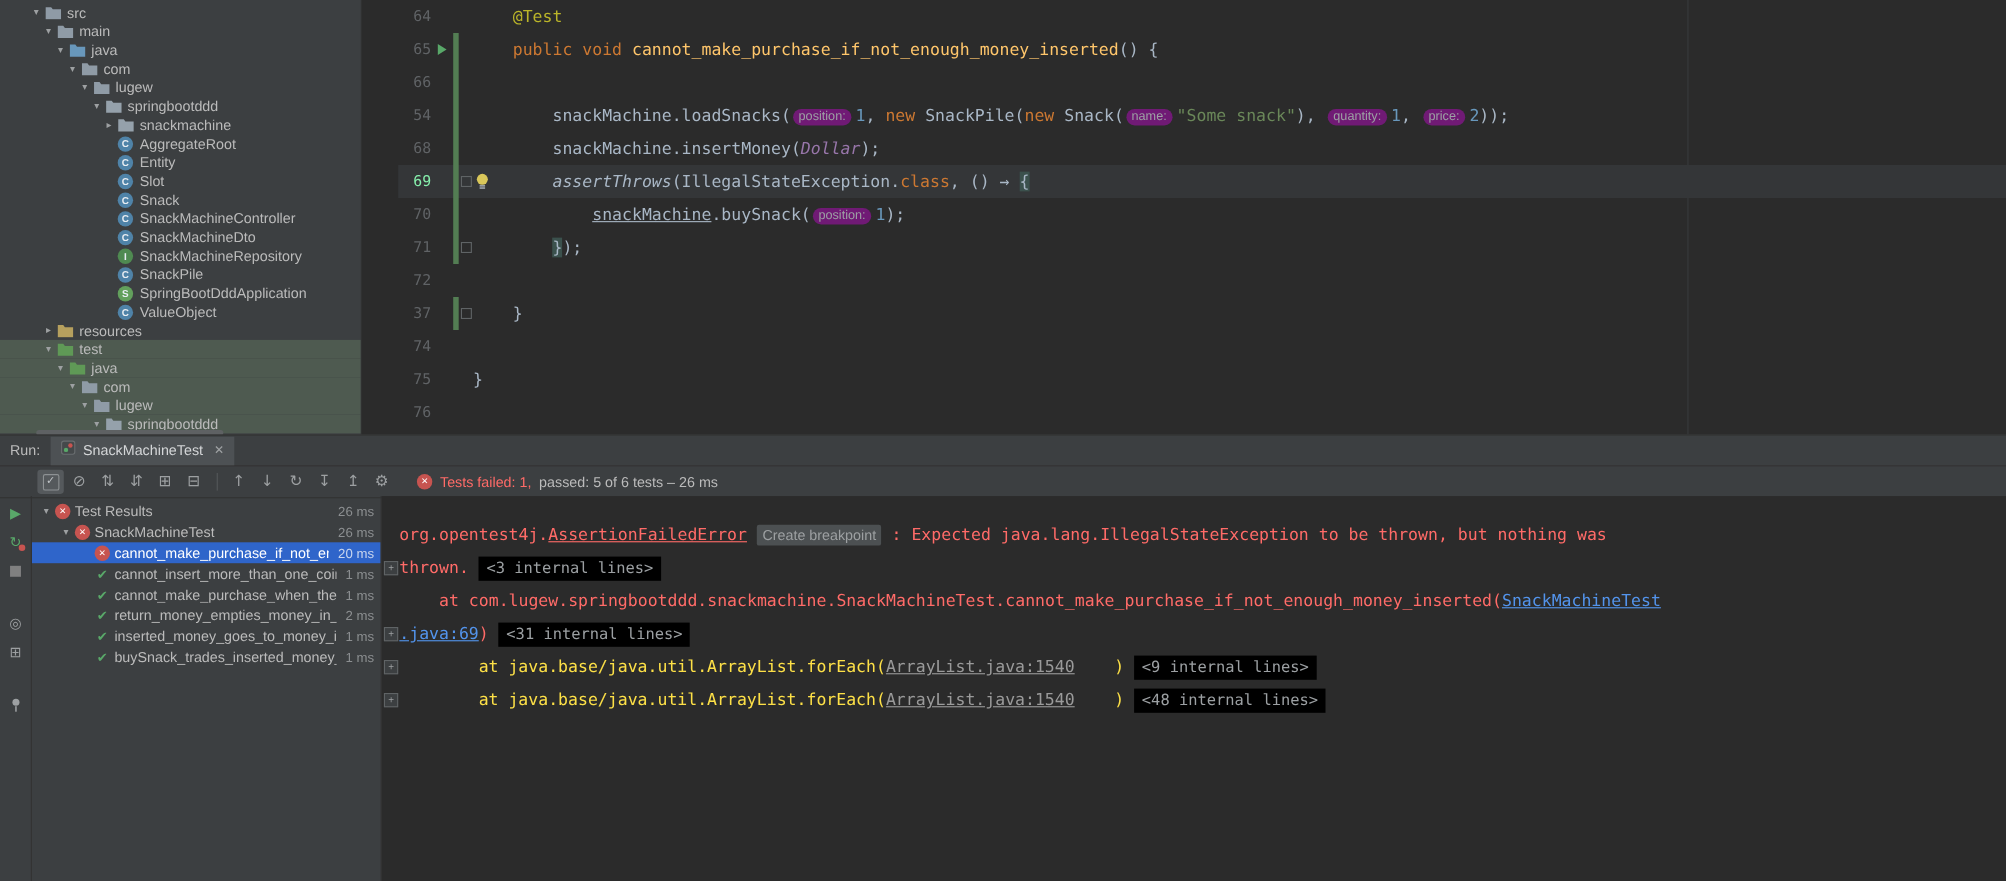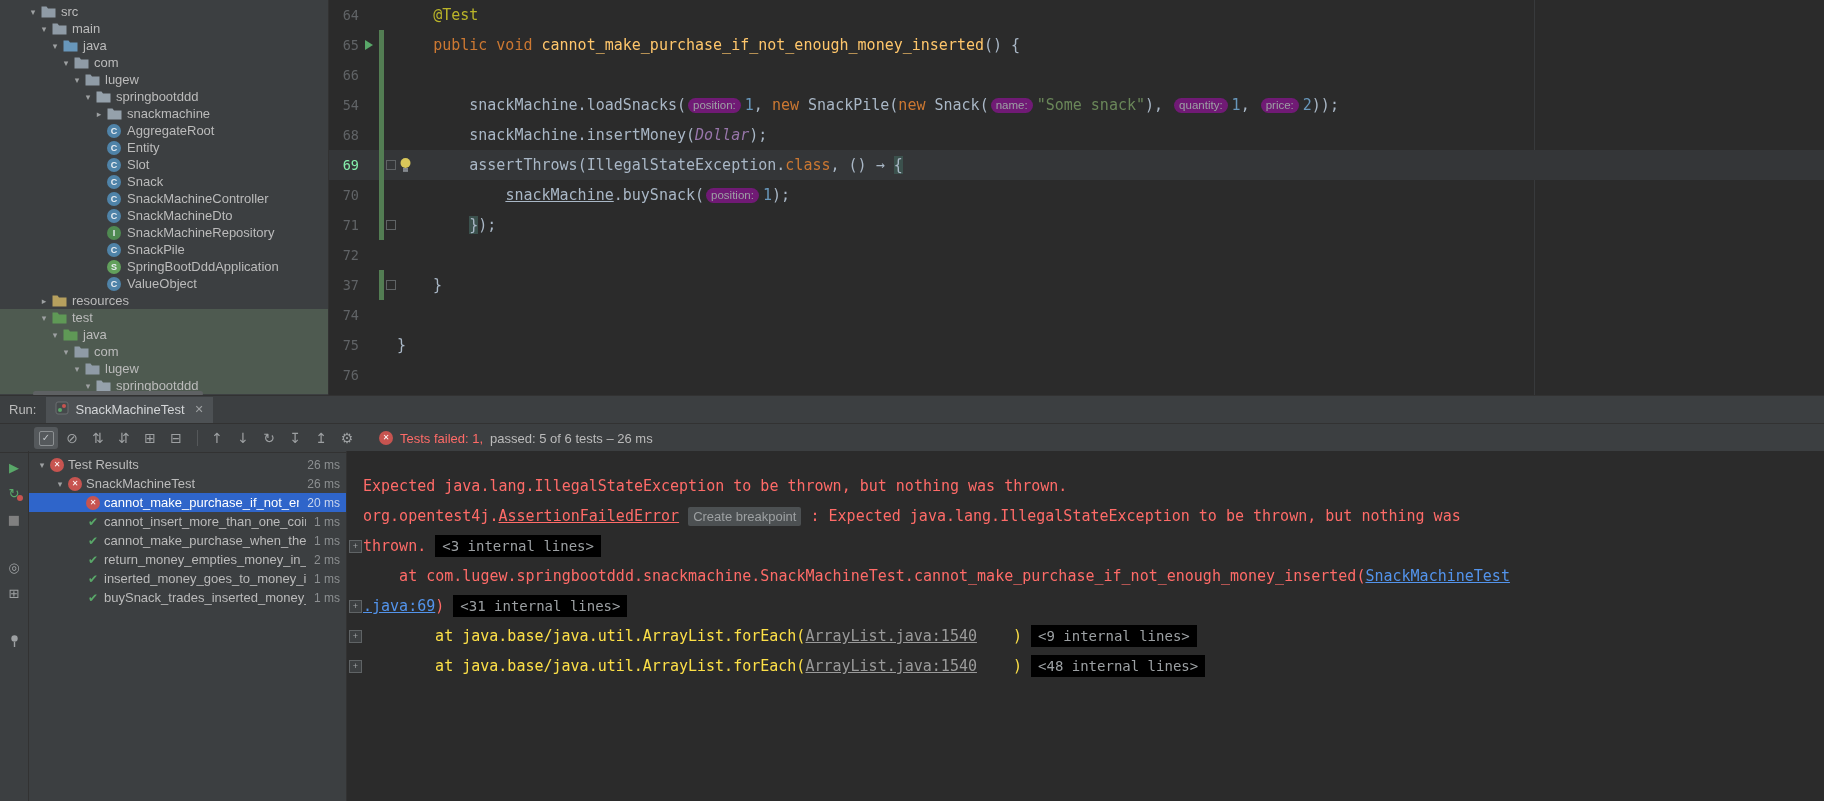--- a/index.html
+++ b/index.html
@@ -12,38 +12,38 @@
   .prow{height:17px;display:flex;align-items:center;font-size:13px;color:#bbbbbb;white-space:nowrap;}
   .prow.selected{background:#4e5a50;}
   .prow .arrow{flex:0 0 12px;font-size:9px;color:#9da0a2;text-align:center;}
   .prow .ticon{flex:0 0 16px;height:16px;margin:0 5px 0 1px;display:flex;align-items:center;justify-content:center;}
   .cicon{display:inline-block;width:14px;height:14px;border-radius:50%;color:#e8edf2;font-size:9px;font-weight:bold;text-align:center;line-height:14px;}
   #ptree-hscroll{position:absolute;left:33px;bottom:2px;width:170px;height:5px;border-radius:3px;background:#5e6163;}
 
   
   #editor{position:absolute;left:329px;top:0;width:1495px;height:395px;background:#2b2b2b;font-family:"DejaVu Sans Mono",monospace;font-size:15px;}
   #margin-guide{position:absolute;left:1205px;top:0;bottom:0;width:1px;background:#383a3c;}
-  .eline{position:relative;height:30px;display:flex;align-items:center;}
+  .eline{position:relative;height:30px;display:flex;align-items:center;margin-left:33px;}
   .eline.hl{background:#343638;}
   .eline .ln{flex:0 0 30px;text-align:right;color:#606366;font-size:13.5px;}
   .eline.hl .ln{color:#86efac;}
   .eline .icol{flex:0 0 20px;display:flex;align-items:center;justify-content:center;}
   .eline .vcs{flex:0 0 5px;align-self:stretch;}
   .eline .vcs.on{background:#537d53;}
   .eline .foldc{flex:0 0 13px;display:flex;align-items:center;justify-content:center;}
   .fmark{width:8px;height:8px;border:1px solid #5f6365;}
   .play{width:0;height:0;border-left:8px solid #59a869;border-top:5px solid transparent;border-bottom:5px solid transparent;}
   .code{white-space:pre;color:#a9b7c6;text-align:right;}
   .seg-kw{color:#cc7832;}
   .seg-ann{color:#bbb529;}
   .seg-fn{color:#ffc66b;}
   .seg-str{color:#6a8759;}
   .seg-num{color:#6897bb;}
   .seg-sfield{color:#9876aa;font-style:italic;}
-  .seg-smethod{}
+  .seg-smethod{font-style:italic;}
   .seg-ul{text-decoration:underline;}
   .seg-bhl{background:#3b514d;}
   .seg-hint{display:inline-block;background:#701a75;color:#9da1a4;font-size:11.5px;font-family:"Liberation Sans",sans-serif;border-radius:8px;padding:1px 5px;margin:0 4px 0 2px;line-height:13px;vertical-align:1.5px;}
   .bulb{position:absolute;left:70px;top:7px;}
 
   
   #run-panel{position:absolute;left:0;top:395px;width:1824px;height:406px;background:#3c3f41;border-top:1px solid #323232;}
   #run-tabbar{height:27px;display:flex;align-items:center;border-bottom:1px solid #323232;}
   #run-label{color:#bbbbbb;font-size:13px;margin:0 10px 0 9px;}
   #run-tab{height:26px;display:flex;align-items:center;background:#4d5154;padding:0 9px;gap:6px;}
@@ -506,21 +506,20 @@
           <div class="trow" style="padding-left: 42px;">
             <span class="arrow g"></span>
             <span class="ticon">
               <span class="pass-ic g">✔</span>
             </span>
             <span class="tlabel">buySnack_trades_inserted_money_for_a_snacl</span>
             <span class="time">1 ms</span>
           </div>
         </div>
       <div id="console">
-          <div class="cline"><span class="c-err">Expected java.lang.IllegalStateException to be thrown, but nothing was thrown.</span></div>
           <div class="cline"><span class="c-err">org.opentest4j.</span><span class="c-erru">AssertionFailedError</span><span class="c-p"> </span><span class="c-crumb">Create breakpoint</span><span class="c-err"> : Expected java.lang.IllegalStateException to be thrown, but nothing was</span></div>
           <div class="cline"><span class="cfold">+</span><span class="c-err">thrown. </span><span class="c-badge">&lt;3 internal lines&gt;</span></div>
           <div class="cline"><span class="c-err">    at com.lugew.springbootddd.snackmachine.SnackMachineTest.cannot_make_purchase_if_not_enough_money_inserted(</span><span class="c-link">SnackMachineTest</span></div>
           <div class="cline"><span class="cfold">+</span><span class="c-link">.java:69</span><span class="c-err">)</span><span class="c-p"> </span><span class="c-badge">&lt;31 internal lines&gt;</span></div>
           <div class="cline"><span class="cfold">+</span><span class="c-dim">    at java.base/java.util.ArrayList.forEach(</span><span class="c-dimu">ArrayList.java:1540</span><span class="c-dim">)</span><span class="c-p"> </span><span class="c-badge">&lt;9 internal lines&gt;</span></div>
           <div class="cline"><span class="cfold">+</span><span class="c-dim">    at java.base/java.util.ArrayList.forEach(</span><span class="c-dimu">ArrayList.java:1540</span><span class="c-dim">)</span><span class="c-p"> </span><span class="c-badge">&lt;48 internal lines&gt;</span></div>
         </div>
     </div>
   </div>
 

